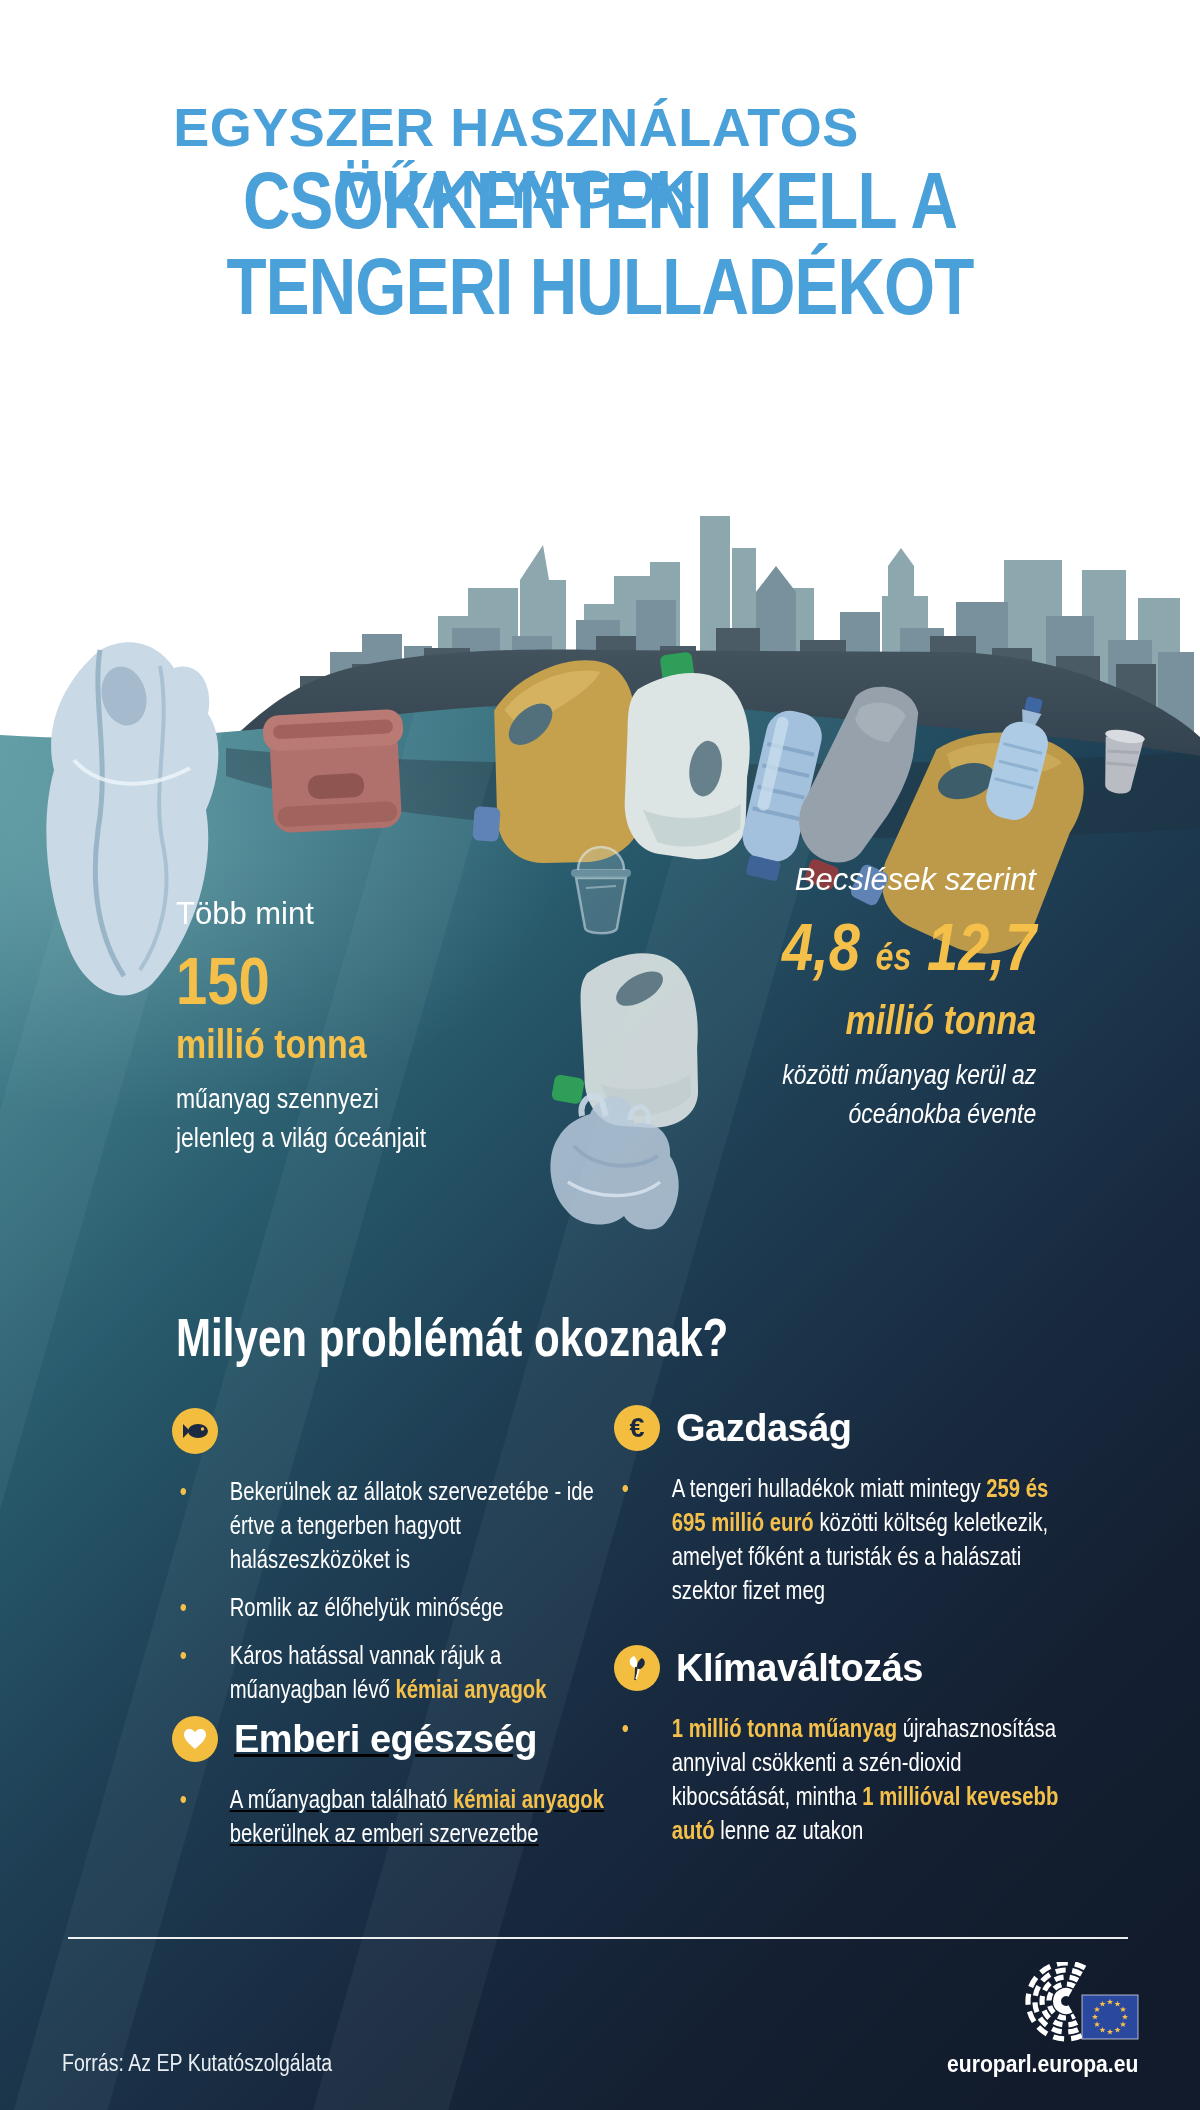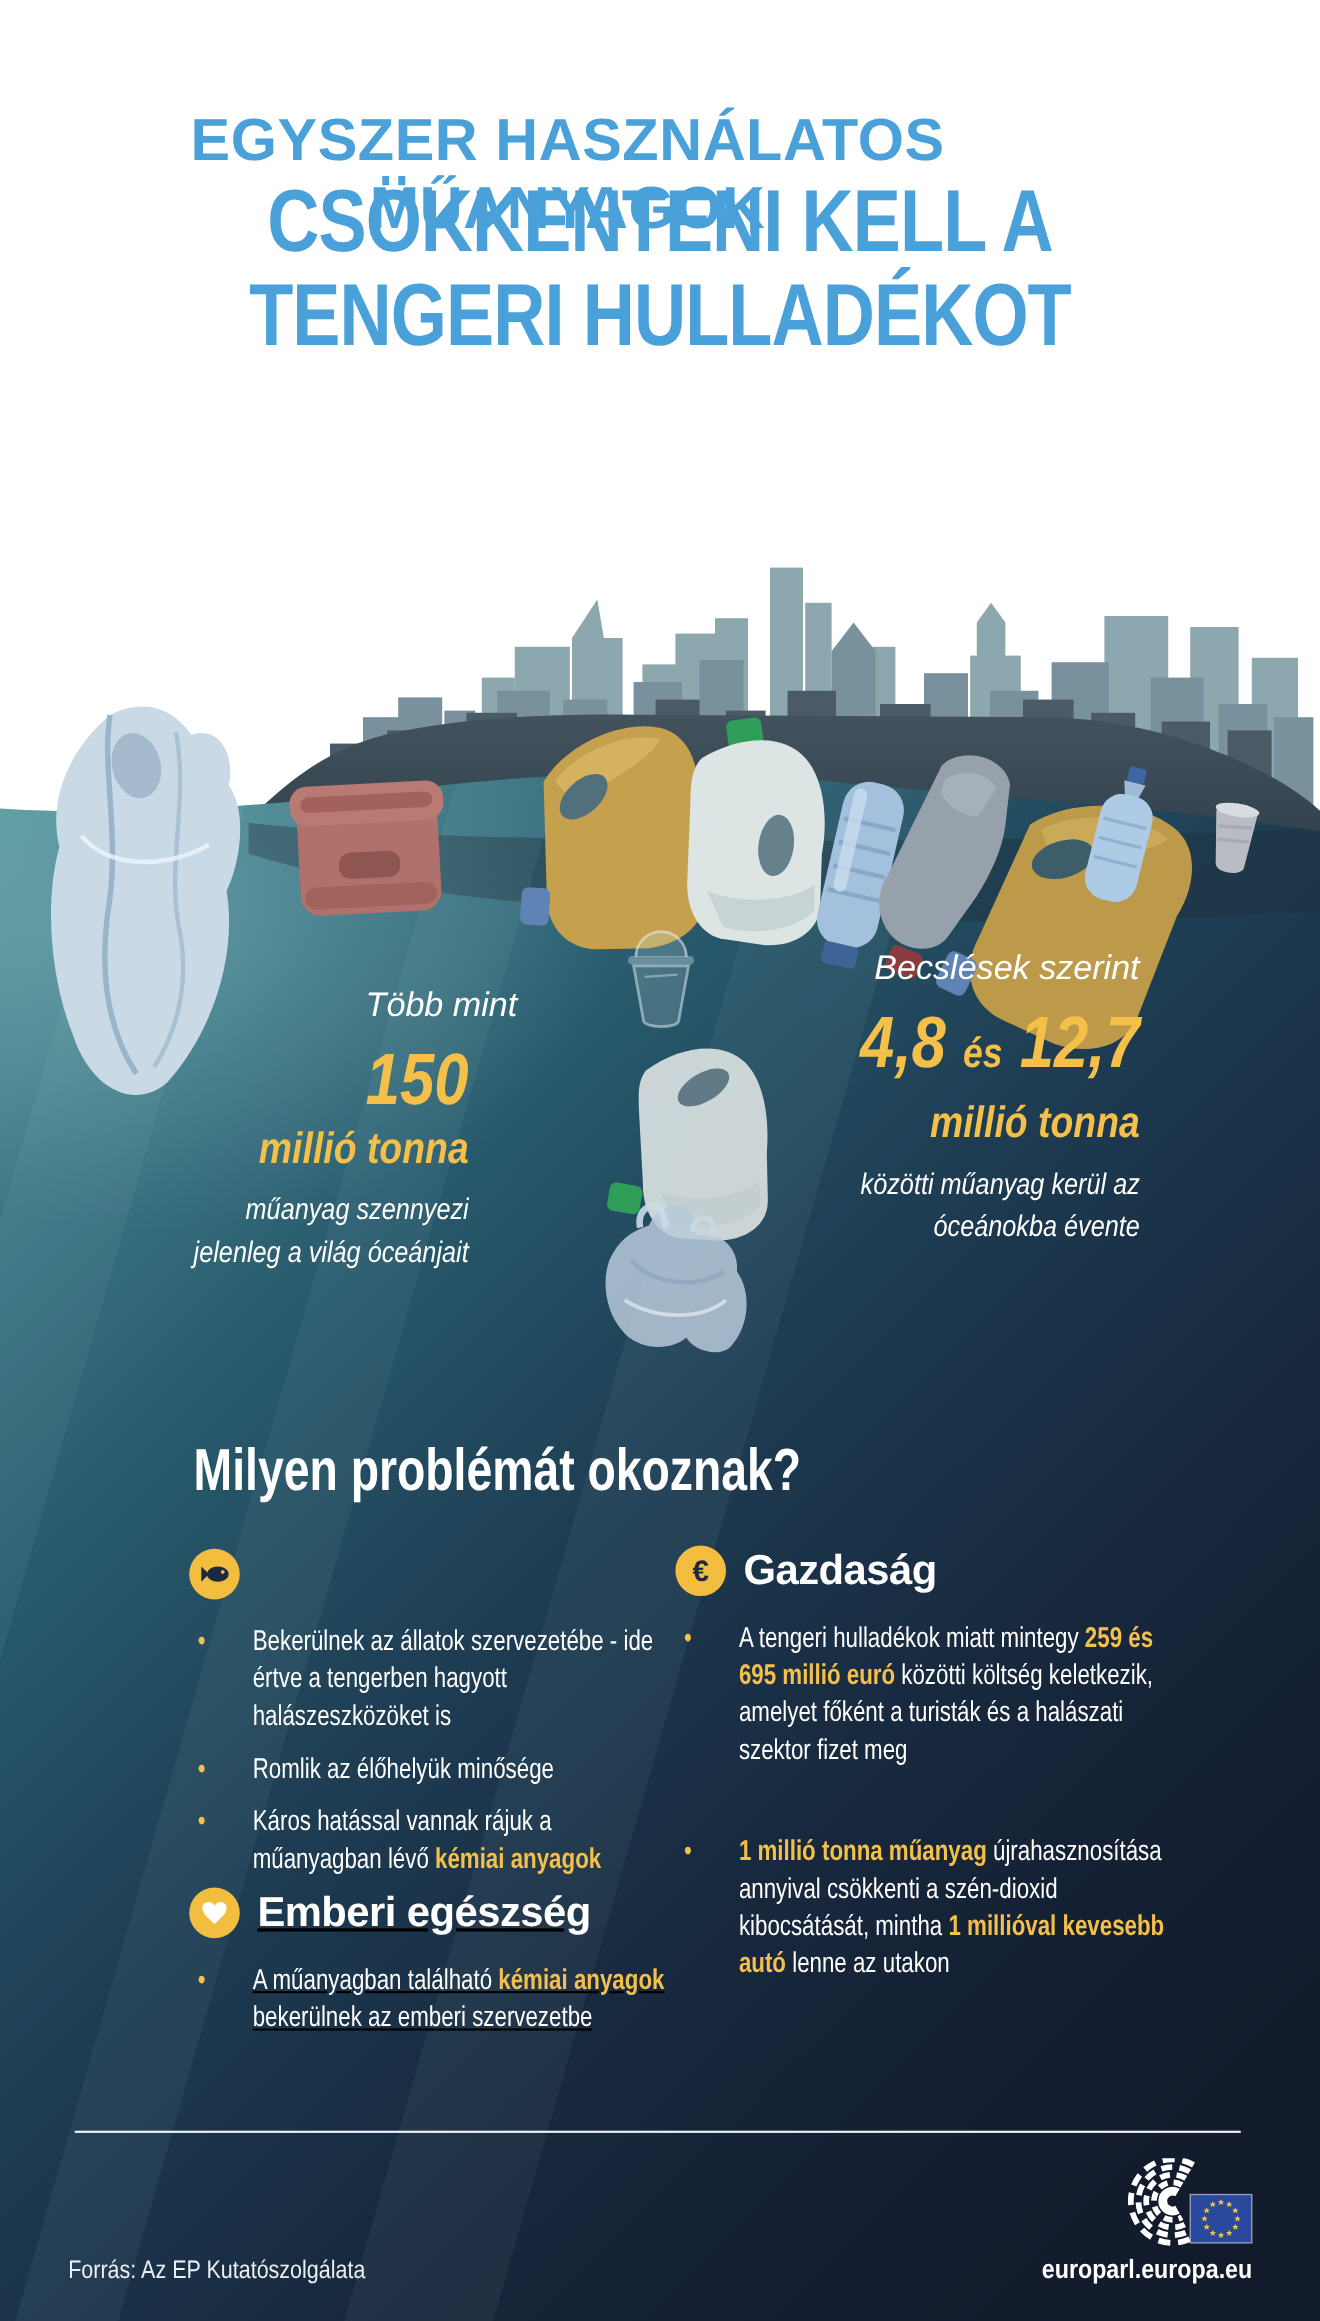--- a/index.html
+++ b/index.html
@@ -6,21 +6,21 @@
   .stage{position:relative;width:1200px;height:2110px;overflow:hidden;background:#ffffff;
          font-family:"Liberation Sans", sans-serif;}
   .abs{position:absolute;}
   
   .kicker{top:96px;left:0;width:1032px;text-align:center;color:#4AA0D9;
           font-size:54px;font-weight:700;letter-spacing:.5px;}
   .title{top:158px;left:0;width:1200px;text-align:center;color:#4AA0D9;
          font-size:80px;font-weight:800;line-height:86px;
          transform:scaleX(.82);transform-origin:50% 0;letter-spacing:-1px;}
   .stat{color:#fff;}
-  .stat-left{left:176px;top:896px;text-align:right;font-style:italic;}
+  .stat-left{left:176px;top:896px;text-align:left;}
   .stat-right{right:164px;top:862px;text-align:right;font-style:italic;}
   .stat .intro{font-size:31px;font-weight:400;margin-bottom:16px;}
   .stat .big{font-size:66px;line-height:66px;font-weight:700;color:#F4C04A;margin-bottom:8px;}
   .stat-left .big,.stat-left .unit,.stat-left .lines{transform:scaleX(.85);transform-origin:0 0;}
   .stat-right .big,.stat-right .unit,.stat-right .lines{transform:scaleX(.85);transform-origin:100% 0;}
   .stat .big .conj{font-size:38px;font-weight:700;}
   .stat .unit{font-size:40px;line-height:44px;font-weight:700;color:#F4C04A;margin-bottom:14px;}
   .stat .lines{font-size:27px;line-height:39px;font-weight:400;}
   .problems-heading{left:176px;top:1306px;color:#fff;font-size:54px;font-weight:700;
          transform:scaleX(.78);transform-origin:0 0;white-space:nowrap;}
@@ -325,20 +325,31 @@
         <li>
           <div class="bl"><span>A tengeri hulladékok miatt mintegy </span><span class="hl">259 és</span></div>
           <div class="bl"><span class="hl">695 millió euró</span><span> közötti költség keletkezik,</span></div>
           <div class="bl"><span>amelyet főként a turisták és a halászati</span></div>
           <div class="bl"><span>szektor fizet meg</span></div>
         </li>
       </ul>
   </div>
 
   <div class="section" style="left:614px;top:1645px;">
+    <div class="sec-head">
+      <span class="icon-circle">
+        <svg width="24" height="26" viewBox="0 0 24 26">
+          <path d="M10,13 C3,11 3,3 9,1 C13,5 13,11 10,13 Z" fill="#FFFFFF"></path>
+          <path d="M13,15 C20,13 22,6 17,3 C12,6 11,12 13,15 Z" fill="#1B2A40"></path>
+          <path d="M11,12 C11,18 11,22 10,25" stroke="#1B2A40" stroke-width="2" fill="none"></path>
+          <path d="M14,14 C13,18 12,21 11,24" stroke="#FFFFFF" stroke-width="1.6" fill="none"></path>
+        </svg>
+      </span>
+      <span class="sec-title">Klímaváltozás</span>
+    </div>
     <ul class="bullets">
         <li>
           <div class="bl"><span class="hl">1 millió tonna műanyag</span><span> újrahasznosítása</span></div>
           <div class="bl"><span>annyival csökkenti a szén-dioxid</span></div>
           <div class="bl"><span>kibocsátását, mintha </span><span class="hl">1 millióval kevesebb</span></div>
           <div class="bl"><span class="hl">autó</span><span> lenne az utakon</span></div>
         </li>
       </ul>
   </div>
 

